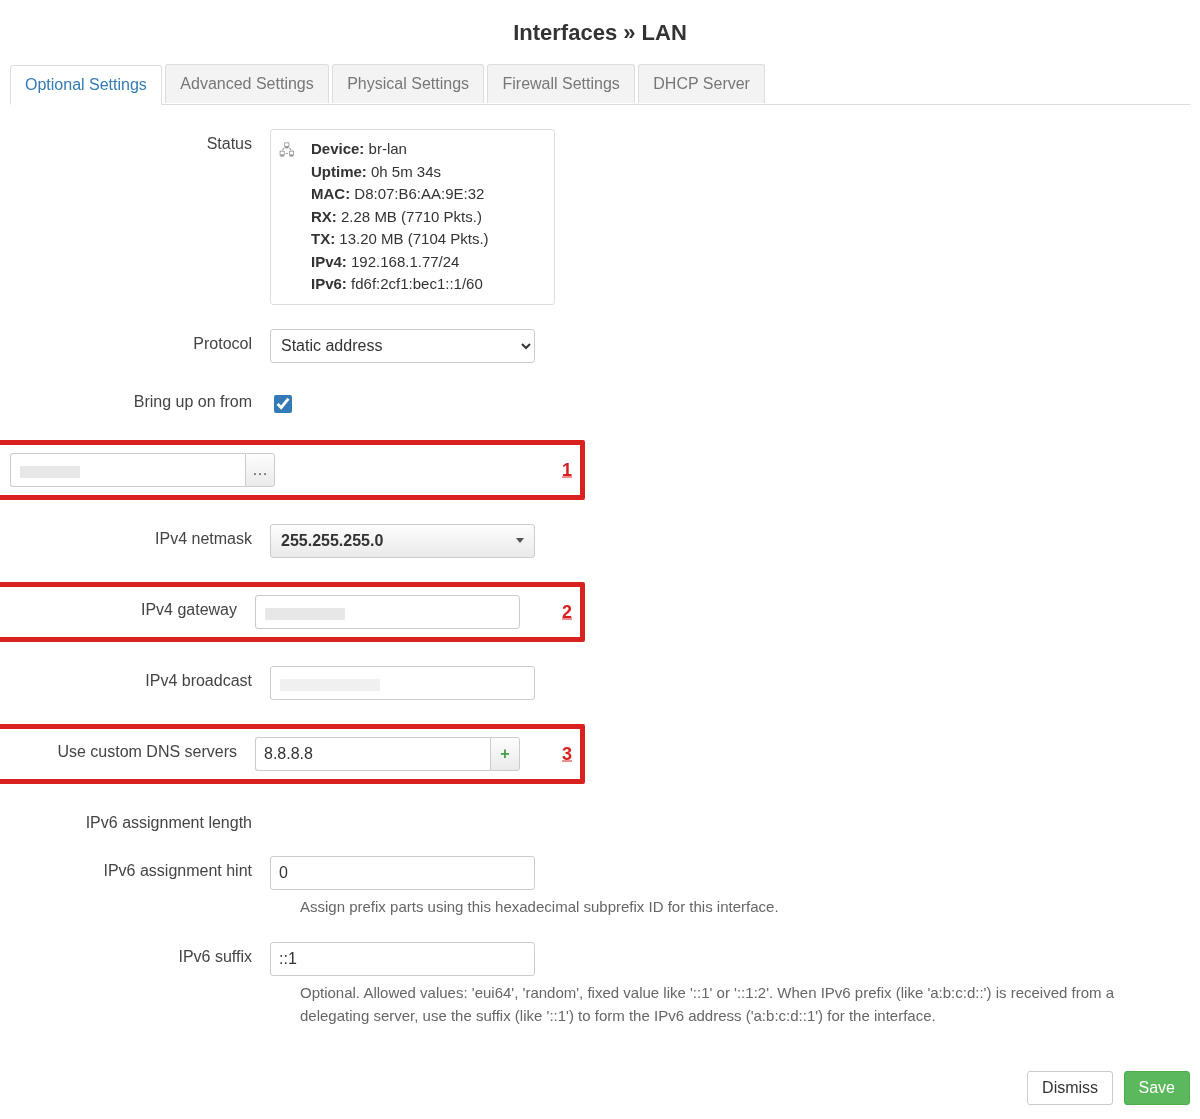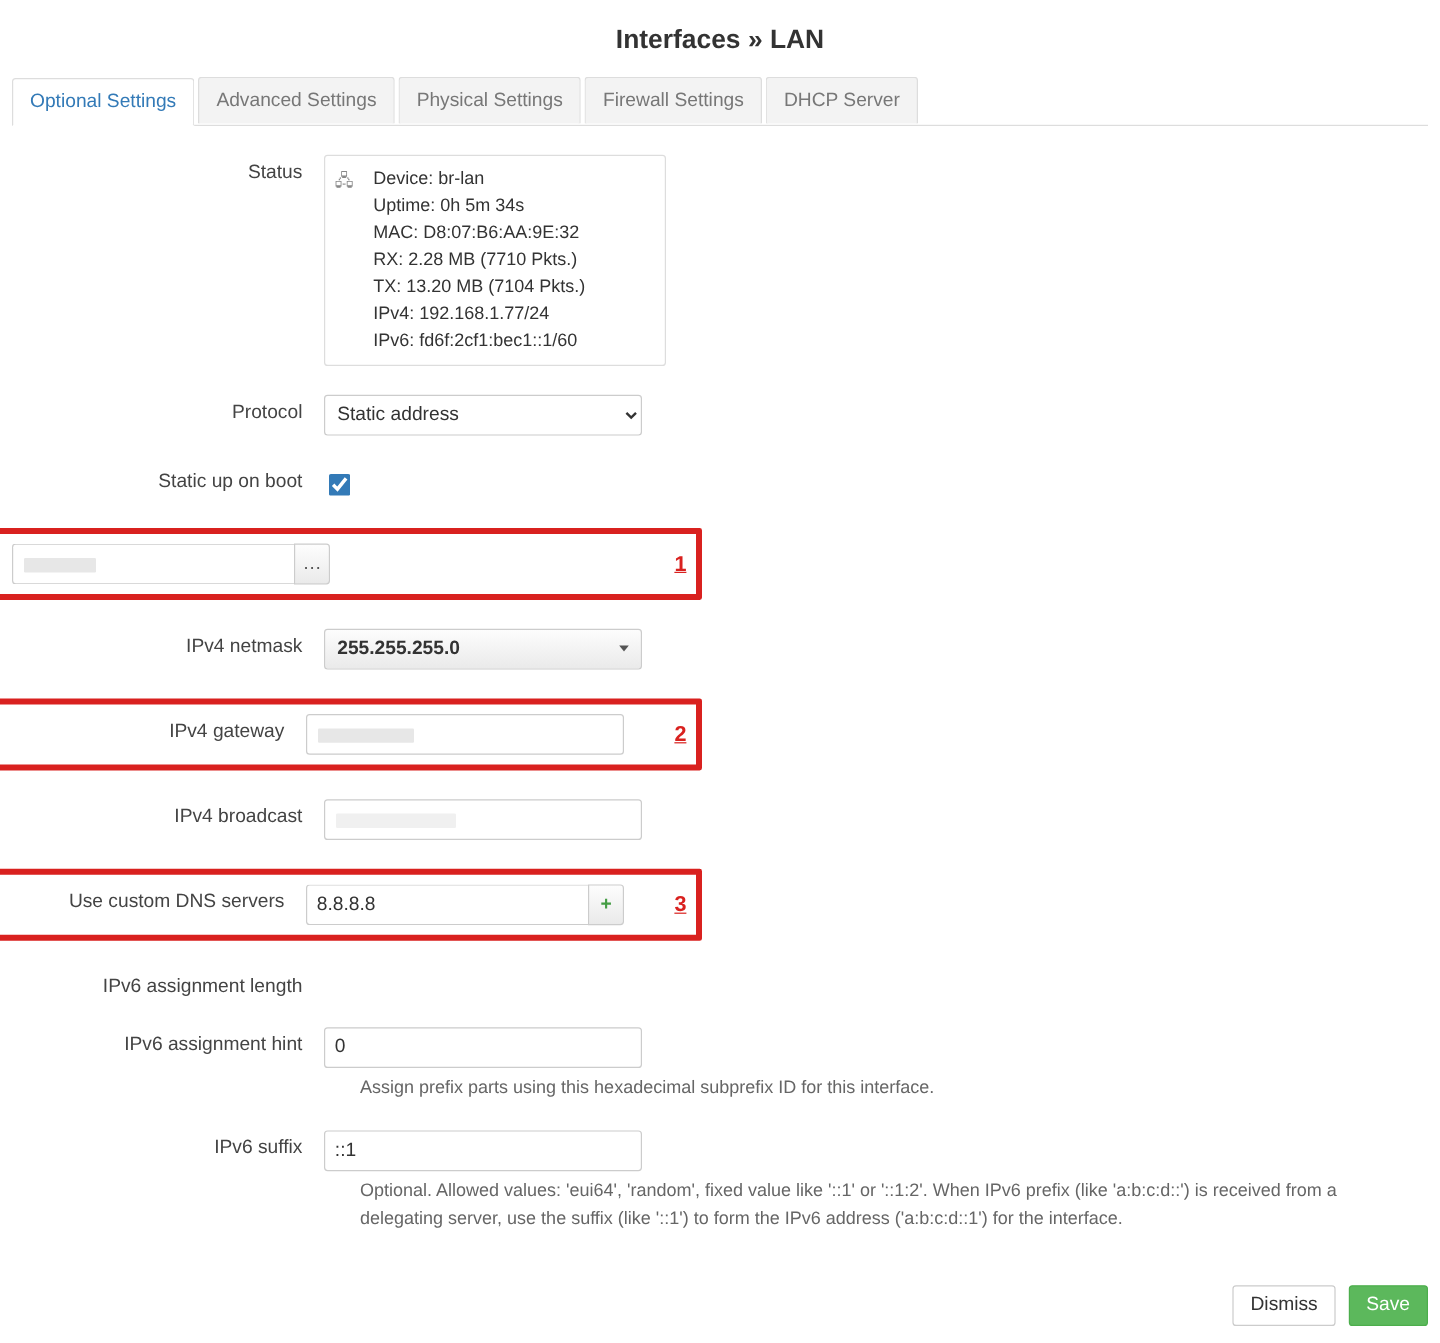--- a/index.html
+++ b/index.html
@@ -115,21 +115,21 @@
     display: flex;
     gap: 8px;
   }
   .status-icon {
     width: 24px;
     flex: 0 0 24px;
     font-size: 14px;
     color: #888;
     padding-top: 2px;
   }
-  .status-lines strong { font-weight: normal; }
+  .status-lines strong { font-weight: bold; }
   .input-group {
     display: flex;
     width: 265px;
   }
   .input-group input[type=text] {
     border-top-right-radius: 0;
     border-bottom-right-radius: 0;
     border-right: none;
     flex: 1;
     width: auto;
@@ -240,21 +240,21 @@
 <div class="form-row">
   <div class="form-label">Protocol</div>
   <div class="form-control">
     <select class="native">
       <option selected="">Static address</option>
     </select>
   </div>
 </div>
 
 <div class="form-row">
-  <div class="form-label">Static up on boot</div>
+  <div class="form-label">Bring up on from</div>
   <div class="form-control">
     <input type="checkbox" class="checkbox" checked="" style="">
   </div>
 </div>
 
 <div class="hlwrap">
   <div class="highlight-box">
     <span class="num">1</span>
     <div class="form-row">
       <div class="form-control">

